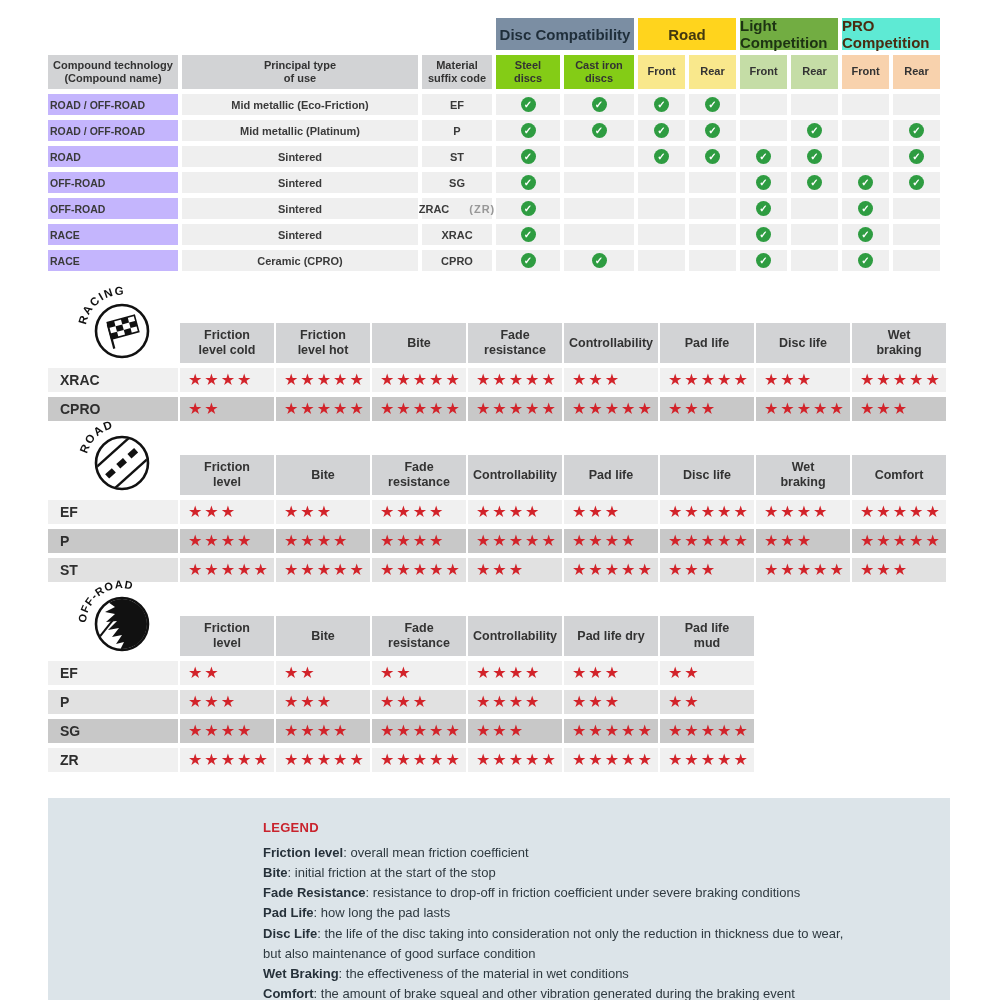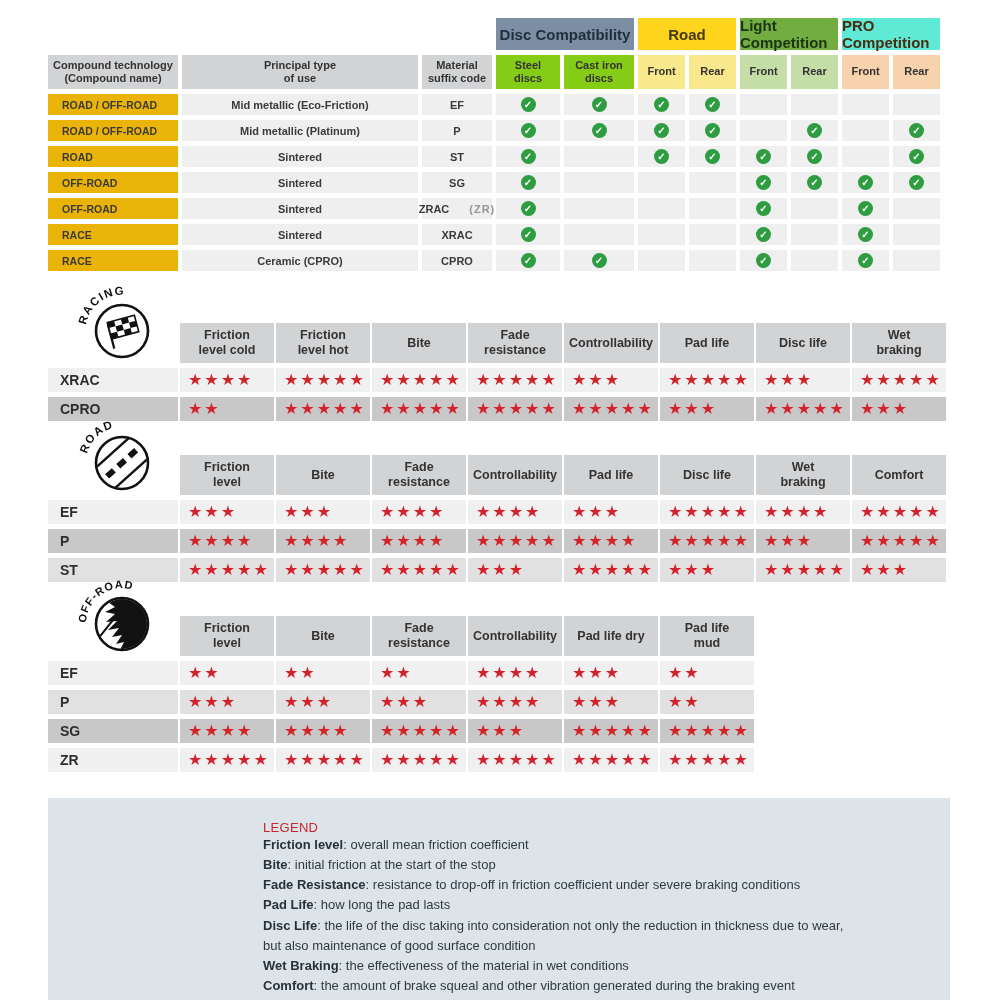--- a/index.html
+++ b/index.html
@@ -13,41 +13,41 @@
   .ghead{height:32px;display:flex;align-items:center;justify-content:center;font-weight:bold;font-size:15px}
   .g-disc{background:#7b8ea3;grid-column:4/span 2;color:#1f2e3a}
   .g-road{background:#ffd41d;grid-column:6/span 2;color:#43390f}
   .g-light{background:#72ad42;grid-column:8/span 2;color:#1d3313}
   .g-pro{background:#5eead4;grid-column:10/span 2;color:#4a2c12}
   .chead{background:#d2d3d5;min-height:34px;display:flex;align-items:center;justify-content:center;text-align:center;font-weight:bold;font-size:11px;white-space:pre-line;line-height:1.2;color:#333}
   .s-disc{background:#84cc16}
   .s-road{background:#f9e88c}
   .s-light{background:#c5dda6}
   .s-pro{background:#f8d2ad}
-  .crow-use{background:#eab308;display:flex;align-items:center;padding-left:14px;font-size:10.5px;font-weight:bold;height:21px}
+  .crow-use{background:#c4b5fd;display:flex;align-items:center;padding-left:2px;font-size:10.5px;font-weight:bold;height:21px}
   .crow-cell{background:#efefef;display:flex;align-items:center;justify-content:center;font-size:11px;font-weight:bold;height:21px}
   .suffix{color:#979797;font-weight:bold;margin-left:20px;letter-spacing:1px}
   .check{width:15px;height:15px;border-radius:50%;background:#2e9c41;color:#fff;font-size:10px;font-weight:bold;display:flex;align-items:center;justify-content:center;line-height:1}
 
   
   .rsection{position:relative;margin-top:52px}
   .rsection + .rsection{margin-top:34px}
   .ricon{position:absolute;left:26px;top:-44px;width:92px;height:92px}
   .rgrid{display:grid;column-gap:2px;row-gap:5px}
   .rhead{background:#d2d3d5;min-height:40px;display:flex;align-items:center;justify-content:center;text-align:center;font-weight:bold;font-size:12.5px;line-height:1.2;padding:2px 12px;color:#333}
   .rhead.empty{background:transparent}
   .rlabel{display:flex;align-items:center;padding-left:12px;font-weight:bold;font-size:14px;height:24px;color:#2e2e2e}
   .rstars{display:flex;align-items:center;padding-left:8px;height:24px;color:#d2232a;font-size:16px;letter-spacing:2px;line-height:1}
   .shade-light{background:#f0f0f0}
   .shade-medium{background:#e1e1e1}
   .shade-dark{background:#c8c8c8}
 
   
   .legend{margin-top:26px;background:#dce4e9;padding:22px 40px 22px 215px;min-height:200px}
-  .legend-title{color:#c9232d;font-weight:normal;font-size:13px;letter-spacing:.3px}
+  .legend-title{color:#c9232d;font-weight:bold;font-size:13px;margin-bottom:8px;letter-spacing:.3px}
   .legend p{font-size:13px;line-height:1.55;color:#2f3a40}
   .legend b{color:#26313a}
 
   svg text{font-family:"Liberation Sans",sans-serif}
 </style>
 </head>
 <body>
 
 <div class="wrap">
 

